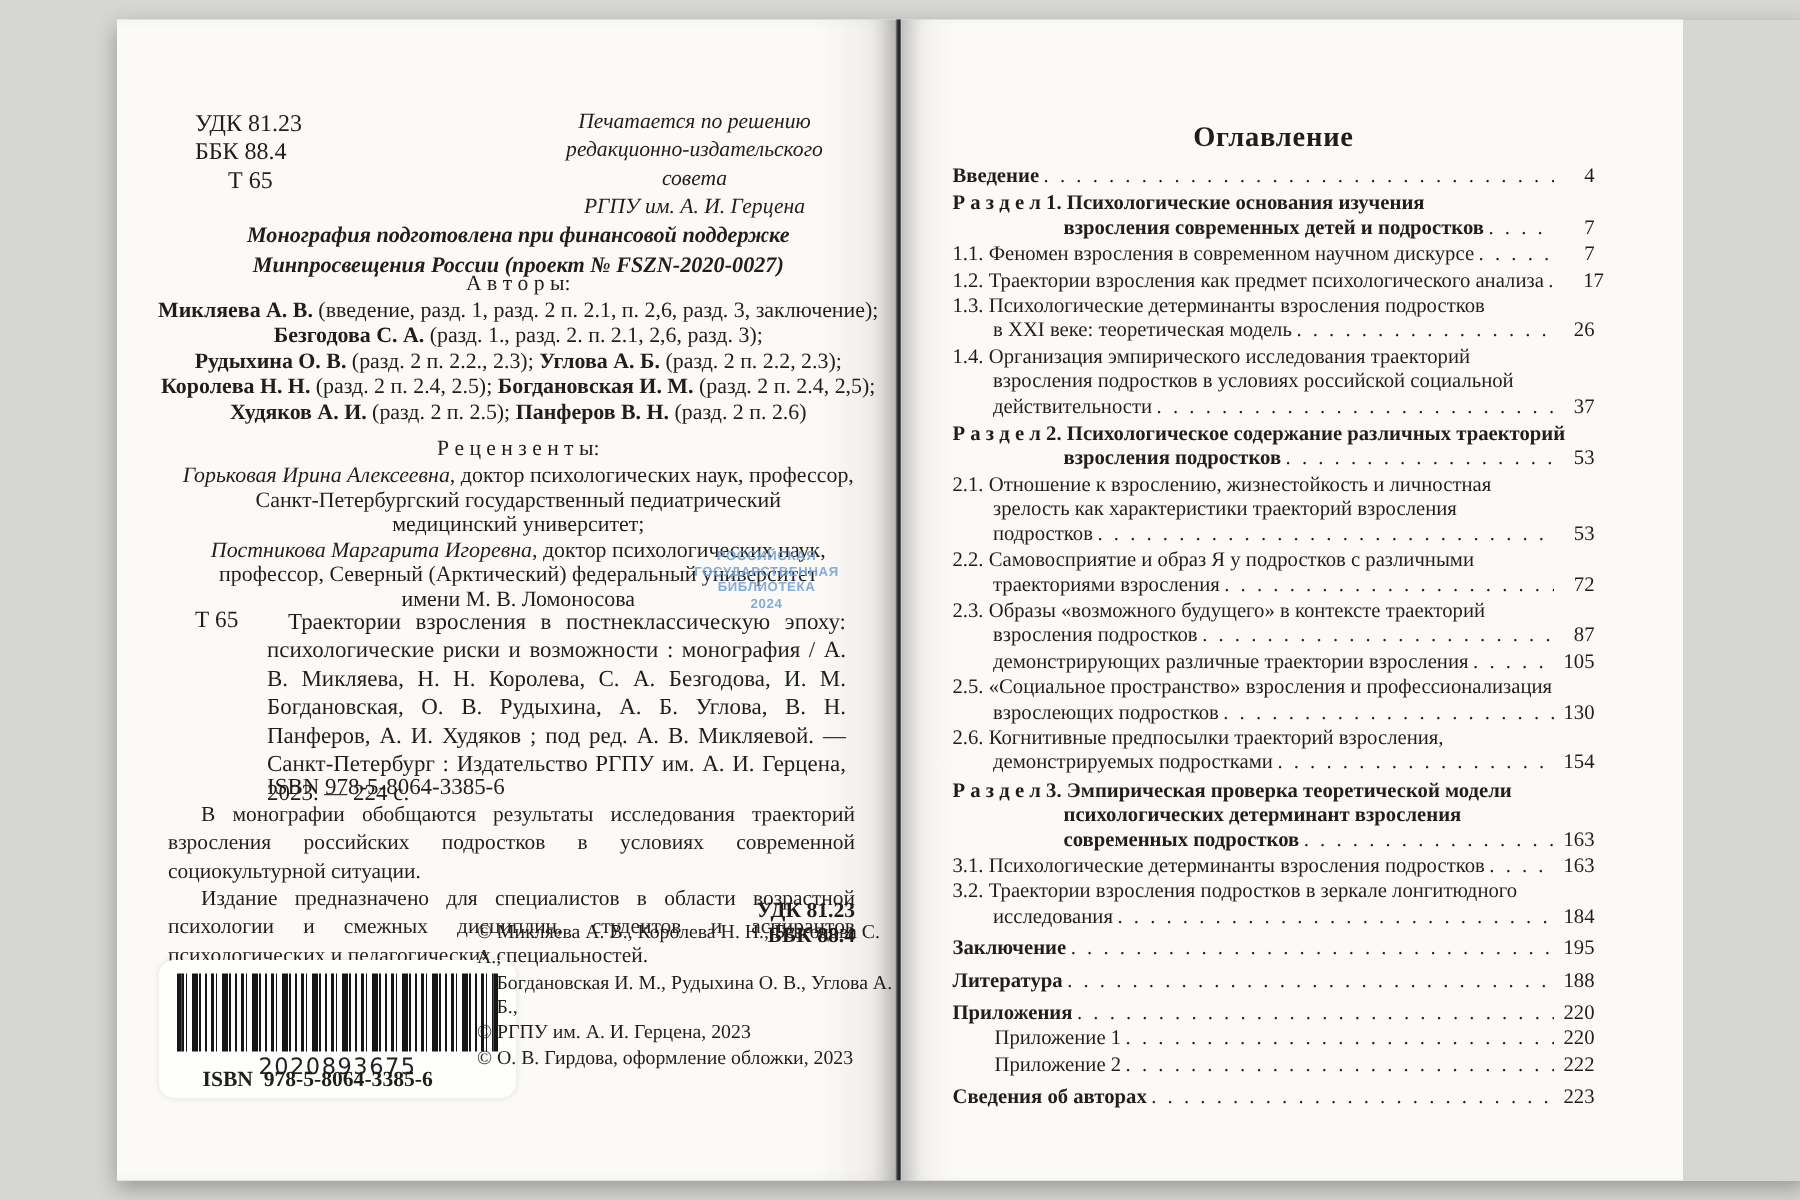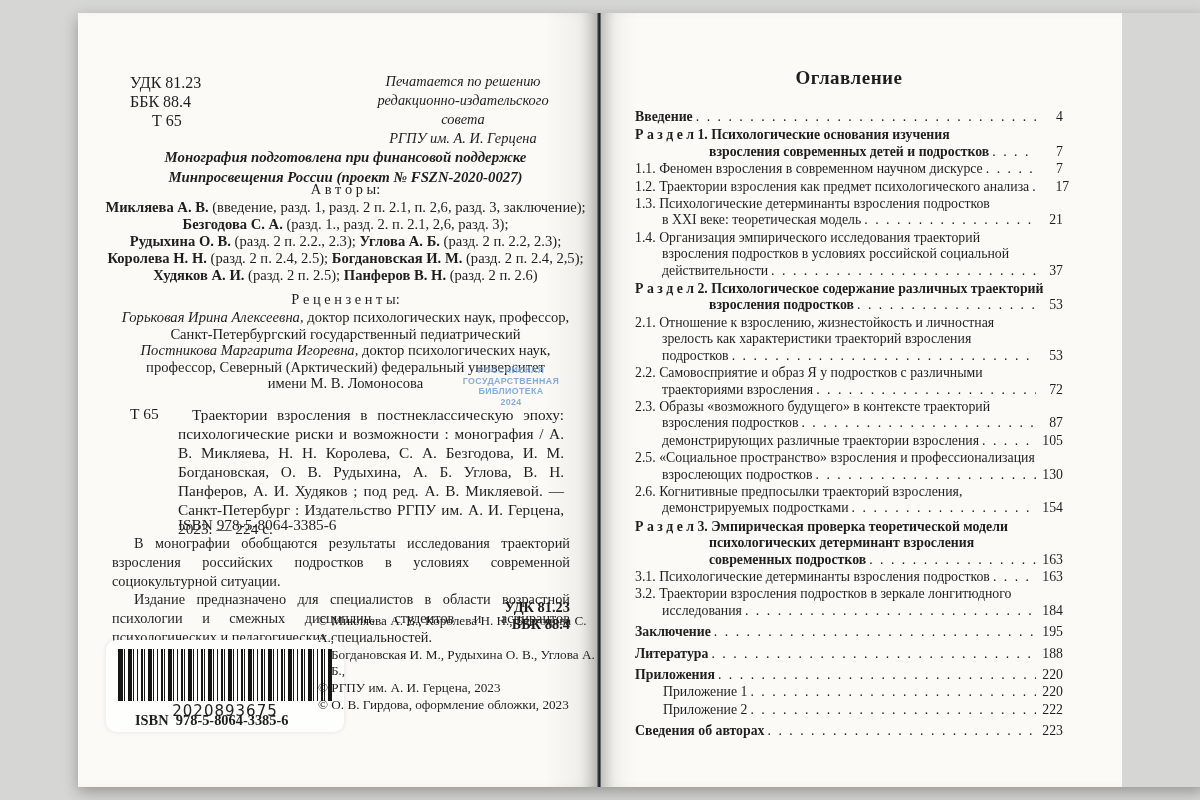--- a/index.html
+++ b/index.html
@@ -84,21 +84,21 @@
     text-align:center;margin-top:1px;
     font-family:"DejaVu Sans","Liberation Sans",sans-serif;
     font-size:15px;letter-spacing:1px;color:#222;
   }
   .copyrights{position:absolute;left:240px;top:600px;font-size:13.2px;line-height:16.8px;}
   .copyrights .cont{padding-left:13px;}
   .isbn-bottom{position:absolute;left:57px;top:699px;font-weight:700;font-size:14.4px;white-space:pre;}
 
   
   .toc-title{
-    position:absolute;left:34px;top:54px;width:428px;margin:0;text-align:center;
+    position:absolute;left:34px;top:68px;width:428px;margin:0;text-align:center;
     font-size:19px;font-weight:700;letter-spacing:.5px;
   }
   .toc{position:absolute;left:34px;top:96px;width:428px;font-size:13.8px;line-height:16.4px;}
   .toc-entry{margin-bottom:1px;}
   .toc-entry.section{font-weight:700;margin-top:2px;}
   .toc-entry.main{font-weight:700;}
   .toc-entry.gap{margin-top:5px;}
   .toc-entry.app{padding-left:28px;}
   .toc-entry.section .cont{padding-left:74px;}
   .toc-entry.sub .cont{padding-left:27px;}
@@ -142,20 +142,21 @@
           <div class="seg-line"><span class="b">Безгодова С. А.</span><span> (разд. 1., разд. 2. п. 2.1, 2,6, разд. 3);</span></div>
           <div class="seg-line"><span class="b">Рудыхина О. В.</span><span> (разд. 2 п. 2.2., 2.3); </span><span class="b">Углова А. Б.</span><span> (разд. 2 п. 2.2, 2.3);</span></div>
           <div class="seg-line"><span class="b">Королева Н. Н.</span><span> (разд. 2 п. 2.4, 2.5); </span><span class="b">Богдановская И. М.</span><span> (разд. 2 п. 2.4, 2,5);</span></div>
           <div class="seg-line"><span class="b">Худяков А. И.</span><span> (разд. 2 п. 2.5); </span><span class="b">Панферов В. Н.</span><span> (разд. 2 п. 2.6)</span></div>
         </div>
 
       <div class="sec-head reviewers-head">Р е ц е н з е н т ы:</div>
       <div class="reviewers" id="reviewers">
           <div class="seg-line"><span class="i">Горьковая Ирина Алексеевна,</span><span> доктор психологических наук, профессор,</span></div>
           <div class="seg-line"><span>Санкт-Петербургский государственный педиатрический</span></div>
+          <div class="seg-line"><span>медицинский университет;</span></div>
           <div class="seg-line"><span class="i">Постникова Маргарита Игоревна,</span><span> доктор психологических наук,</span></div>
           <div class="seg-line"><span>профессор, Северный (Арктический) федеральный университет</span></div>
           <div class="seg-line"><span>имени М. В. Ломоносова</span></div>
         </div>
 
       <div class="stamp">
         <div>РОССИЙСКАЯ</div>
         <div>ГОСУДАРСТВЕННАЯ</div>
         <div>БИБЛИОТЕКА</div>
         <div>2024</div>
@@ -225,21 +226,21 @@
               <span class="t">1.2. Траектории взросления как предмет психологического анализа</span>
               <span class="dots"></span>
               <span class="pg">17</span>
             </div>
           </div>
           <div class="toc-entry sub">
             <div class="toc-line">1.3. Психологические детерминанты взросления подростков</div>
             <div class="toc-line cont leader">
               <span class="t">в XXI веке: теоретическая модель</span>
               <span class="dots"></span>
-              <span class="pg">21</span>
+              <span class="pg">26</span>
             </div>
           </div>
           <div class="toc-entry sub">
             <div class="toc-line">1.4. Организация эмпирического исследования траекторий</div>
             <div class="toc-line cont">взросления подростков в условиях российской социальной</div>
             <div class="toc-line cont leader">
               <span class="t">действительности</span>
               <span class="dots"></span>
               <span class="pg">37</span>
             </div>

